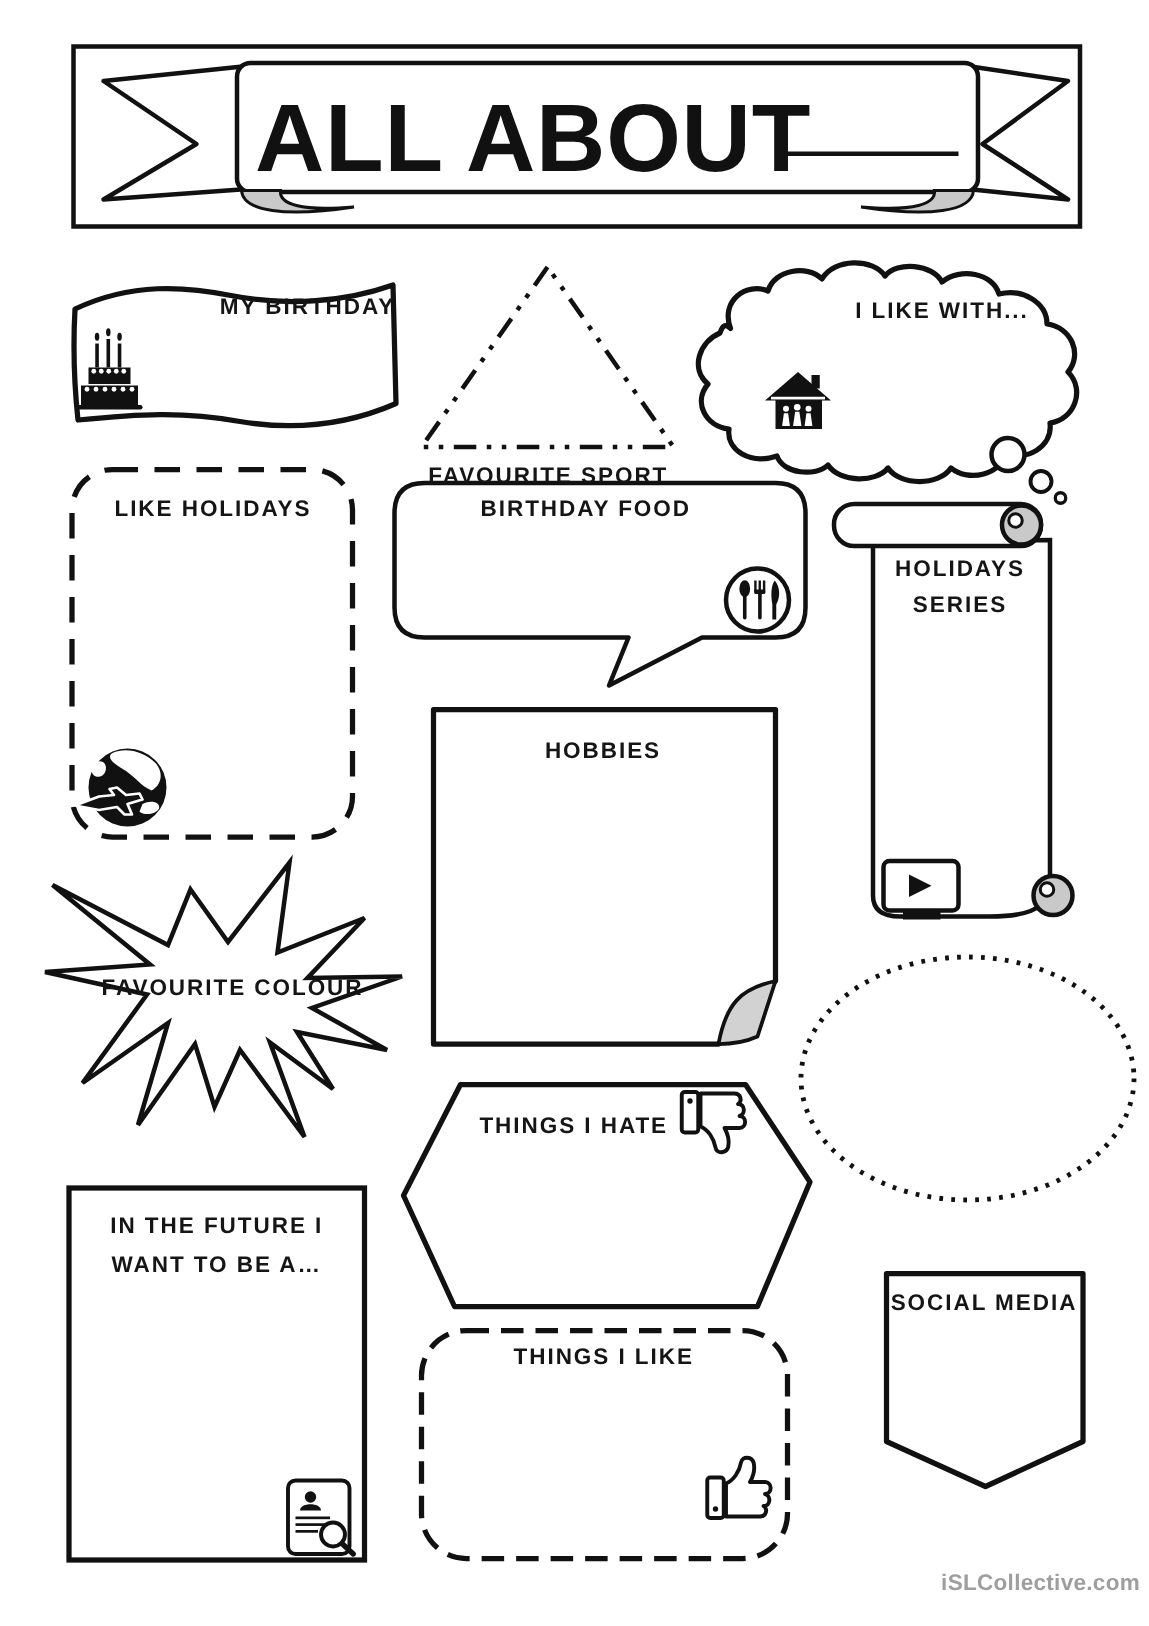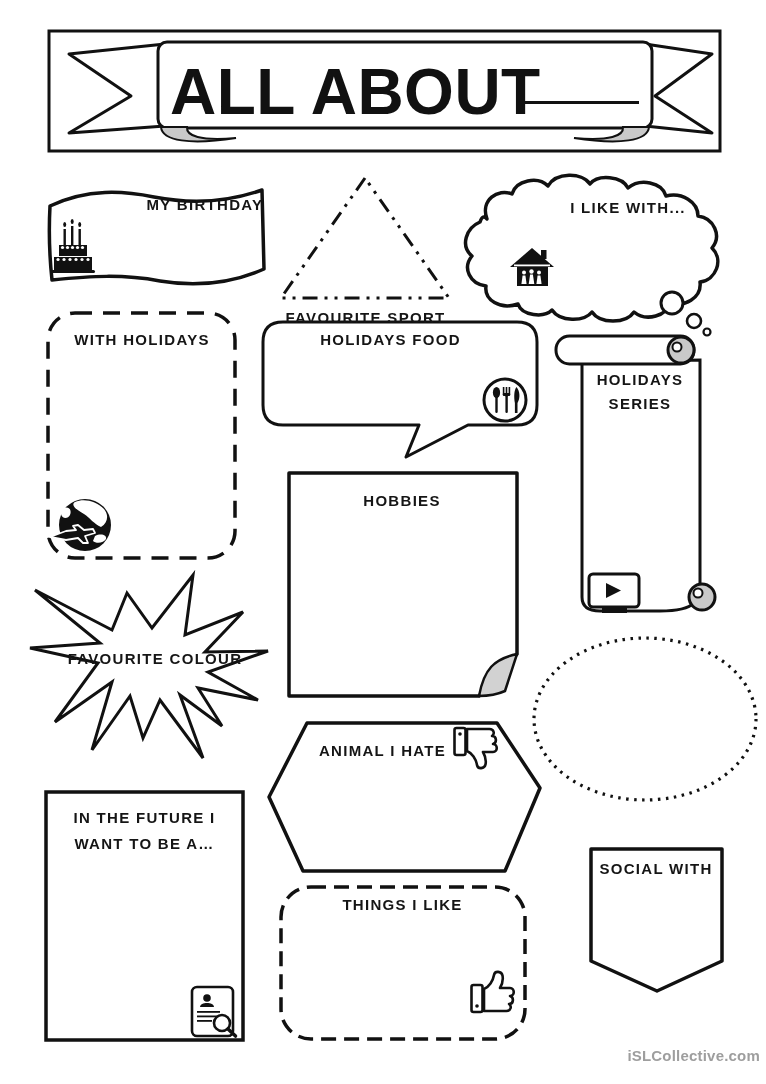--- a/index.html
+++ b/index.html
@@ -161,25 +161,25 @@
 
     <polygon points="591,849 722,849 722,961 657,991 591,961" fill="#fff" stroke="#111" stroke-width="3.5" stroke-linejoin="round"></polygon>
   </svg>
 
   <div class="title" style="left:170px;top:60px;">ALL ABOUT</div>
   <div class="blankline" style="left:521px;top:63px;width:118px;height:38px;"></div>
 
   <div class="label" style="left:140px;top:193px;width:130px;">MY BIRTHDAY</div>
   <div class="label" style="left:283px;top:290px;width:165px;margin-top:16px;">FAVOURITE SPORT</div>
   <div class="label" style="left:548px;top:196px;width:160px;">I LIKE WITH...</div>
-  <div class="label" style="left:58px;top:328px;width:168px;">WITH HOLIDAYS</div>
-  <div class="label" style="left:308px;top:328px;width:165px;">HOLIDAYS FOOD</div>
+  <div class="label" style="left:58px;top:328px;width:168px;">LIKE HOLIDAYS</div>
+  <div class="label" style="left:308px;top:328px;width:165px;">BIRTHDAY FOOD</div>
   <div class="label wrap" style="left:584px;top:368px;width:112px;line-height:1.6;">HOLIDAYS SERIES</div>
   <div class="label" style="left:332px;top:489px;width:140px;">HOBBIES</div>
   <div class="label" style="left:60px;top:647px;width:190px;">FAVOURITE COLOUR</div>
-  <div class="label" style="left:300px;top:739px;width:165px;">ANIMAL I HATE</div>
+  <div class="label" style="left:300px;top:739px;width:165px;">THINGS I HATE</div>
   <div class="label" style="left:54px;top:806px;width:181px;">IN THE FUTURE I</div>
   <div class="label" style="left:54px;top:832px;width:181px;">WANT TO BE A…</div>
   <div class="label" style="left:320px;top:893px;width:165px;">THINGS I LIKE</div>
-  <div class="label" style="left:575px;top:857px;width:162px;">SOCIAL WITH</div>
+  <div class="label" style="left:575px;top:857px;width:162px;">SOCIAL MEDIA</div>
 
   <div class="watermark" style="left:600px;top:1047px;width:160px;">iSLCollective.com</div>
 </div>
 
 </body></html>

